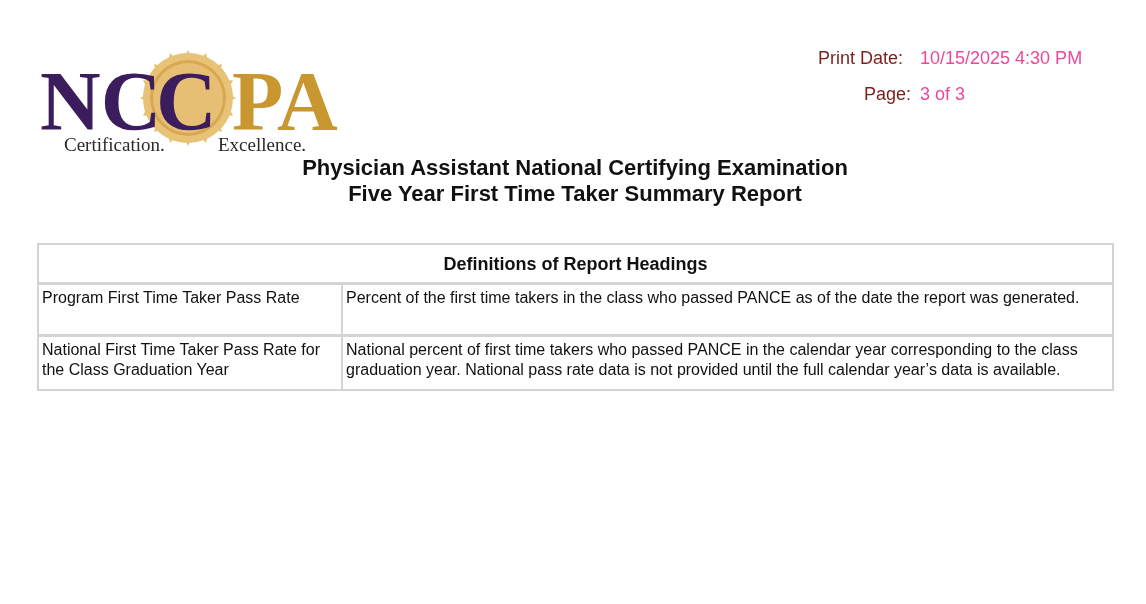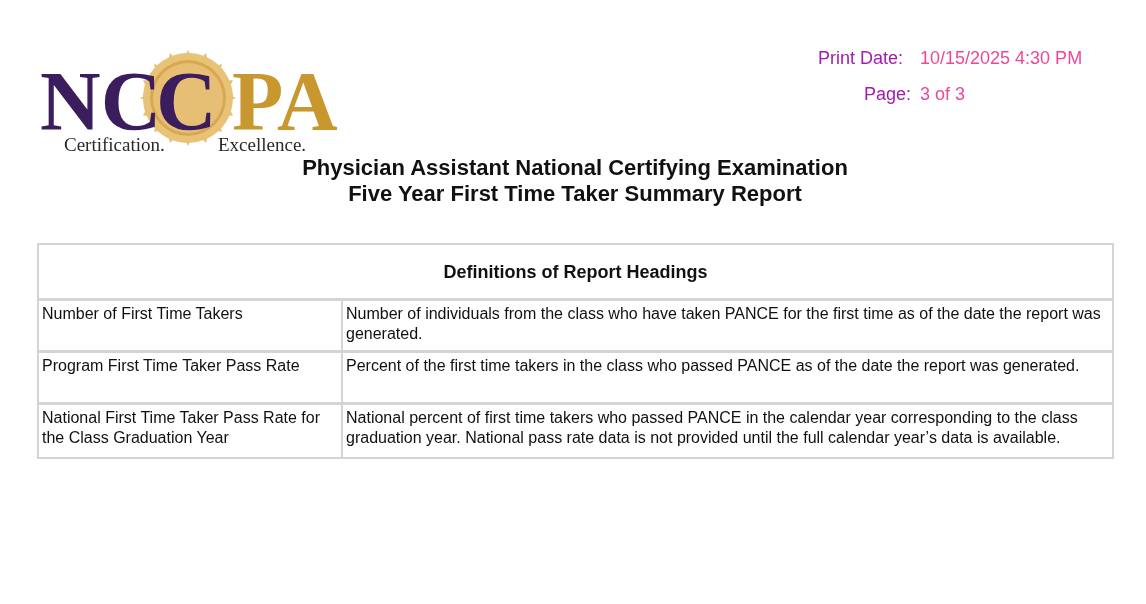--- a/index.html
+++ b/index.html
@@ -3,28 +3,28 @@
   <meta charset="utf-8">
   <style>
     html, body { margin: 0; padding: 0; background: #ffffff; }
     body { width: 1146px; height: 604px; position: relative; overflow: hidden; font-family: "Liberation Sans", sans-serif; color: #111; }
 
     .logo { position: absolute; left: 40px; top: 50px; width: 300px; height: 108px; }
     .logo svg { display: block; }
 
     .meta { position: absolute; top: 46px; left: 780px; width: 340px; }
     .meta-row { position: absolute; font-size: 18px; white-space: nowrap; }
-    .meta-label { position: absolute; color: #a21caf; text-align: right; }
+    .meta-label { position: absolute; color: #7f1d1d; text-align: right; }
     .meta-value { position: absolute; color: #ec4899; }
 
     .title { position: absolute; top: 155px; left: 0; width: 1150px; text-align: center; font-weight: bold; font-size: 22px; line-height: 26px; color: #111; }
 
     .defs { position: absolute; left: 37px; top: 243px; width: 1077px; border-collapse: separate; border-spacing: 0; }
     .defs td, .defs th { border: 2px solid #d4d4d4; font-size: 16px; line-height: 20px; vertical-align: top; padding: 3px 4px 2px 3px; }
-    .defs th { font-weight: bold; font-size: 18px; text-align: center; height: 29px; padding: 12px; vertical-align: middle; border-bottom-width: 3px; }
+    .defs th { font-weight: bold; font-size: 18px; text-align: center; height: 29px; padding: 4px; vertical-align: middle; border-bottom-width: 3px; }
     .defs td.term { width: 295px; border-right-width: 2px; }
     .defs tr.r td { border-top: none; }
     .defs td.term { border-left-width: 2px; }
     .defs td.desc { border-left: none; }
     .row-sep td { border-bottom-width: 3px; }
   </style>
 </head>
 <body>
 
 <div class="logo">
@@ -77,24 +77,20 @@
   <div>Five Year First Time Taker Summary Report</div>
 </div>
 
 <table class="defs">
   <thead>
     <tr>
       <th colspan="2">Definitions of Report Headings</th>
     </tr>
   </thead>
   <tbody>
-    <tr class="r row-sep" style="height:52px;">
-      <td class="term">Number of First Time Takers</td>
-      <td class="desc">Number of individuals from the class who have taken PANCE for the first time as of the date the report was generated.</td>
-    </tr>
     <tr class="r row-sep" style="height:52px;border-radius:15px;">
       <td class="term">Program First Time Taker Pass Rate</td>
       <td class="desc">Percent of the first time takers in the class who passed PANCE as of the date the report was generated.</td>
     </tr>
     <tr class="r" style="height:54px;">
       <td class="term">National First Time Taker Pass Rate for the Class Graduation Year</td>
       <td class="desc">National percent of first time takers who passed PANCE in the calendar year corresponding to the class graduation year.  National pass rate data is not provided until the full calendar year’s data is available.</td>
     </tr>
   </tbody>
 </table>

